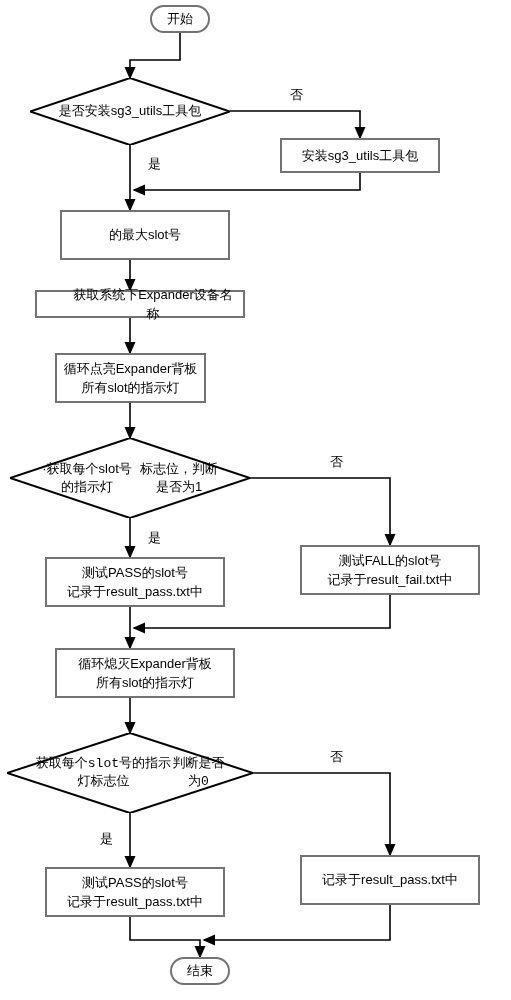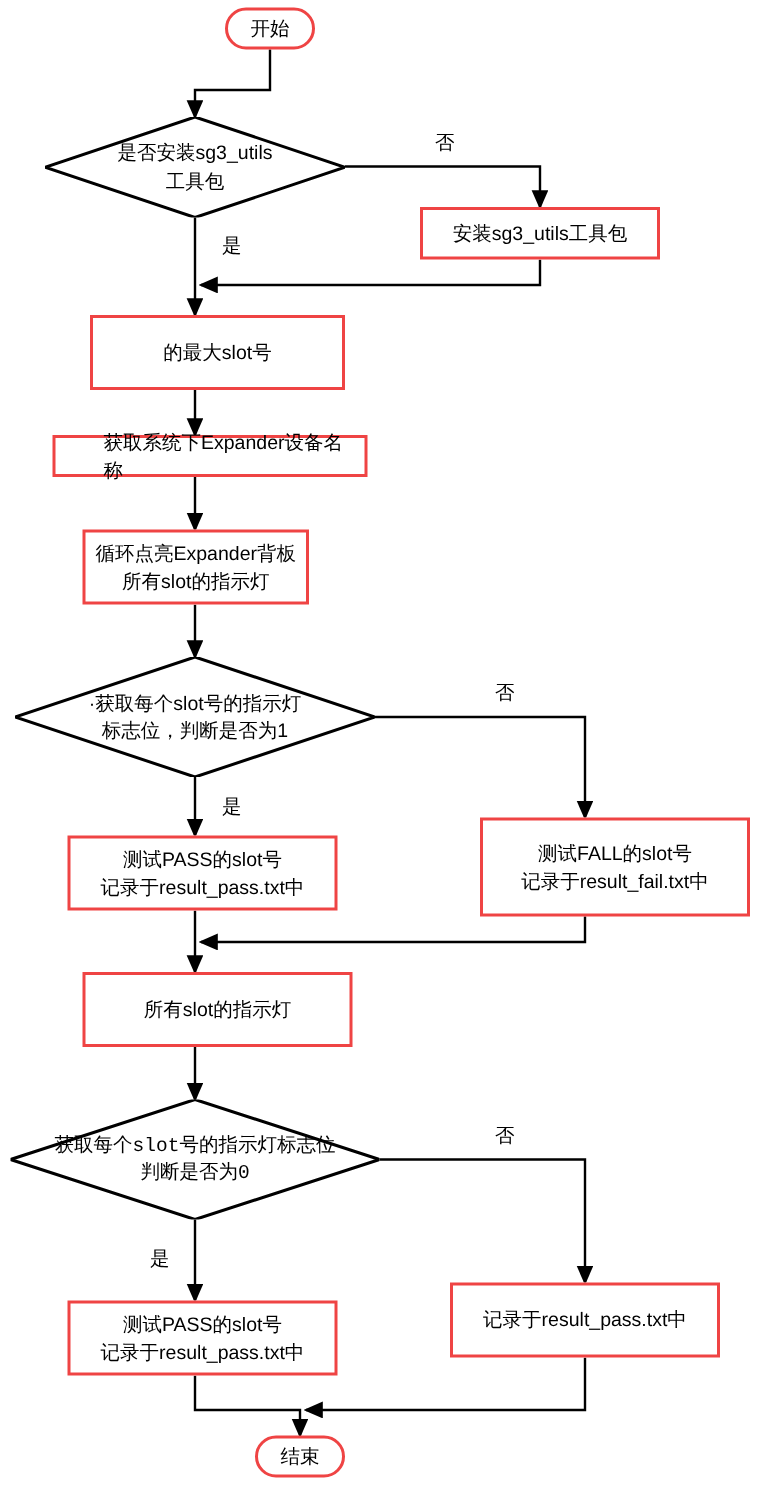--- a/index.html
+++ b/index.html
@@ -9,42 +9,43 @@
     height: 1000px;
     background: #fff;
     font-family: "SimSun", "Microsoft YaHei", sans-serif;
     font-size: 13px;
     color: #000;
     position: relative;
   }
   svg { display: block; }
   .box {
     position: absolute;
-    border: 2px solid #ef4444;
+    border: 2px solid #737373;
     background: #fff;
     display: flex;
     flex-direction: column;
     align-items: center;
     justify-content: center;
+    text-align: center;
     line-height: 1.5;
     padding: 4px 6px;
     box-sizing: border-box;
   }
   .terminator {
     border-radius: 18px;
   }
   .diamond-wrap {
     position: absolute;
   }
   .diamond-wrap svg { position: absolute; top: 0; left: 0; }
   .diamond-text {
     position: absolute;
     top: 0; left: 0; right: 0; bottom: 0;
     display: flex;
-    flex-direction: column;
+    flex-direction: row;
     align-items: center;
     justify-content: center;
     text-align: center;
     padding: 10px 28px;
     line-height: 1.4;
     box-sizing: border-box;
   }
   .label {
     position: absolute;
     font-size: 13px;
@@ -139,26 +140,27 @@
   </div>
 </div>
 <div class="label" style="left:330px; top:453px;">否</div>
 <div class="label" style="left:148px; top:529px;">是</div>
 
 <div class="box" style="left:45px; top:557px; width:180px; height:50px;">
   <span>测试PASS的slot号</span>
   <span>记录于result_pass.txt中</span>
 </div>
 
-<div class="box" style="left:300px; top:545px; width:180px; height:66px;margin-left:20px;">
+<div class="box" style="left:300px; top:545px; width:180px; height:50px;">
   <span>测试FALL的slot号</span>
   <span>记录于result_fail.txt中</span>
 </div>
 
 <div class="box" style="left:55px; top:648px; width:180px; height:50px;">
+  <span>循环熄灭Expander背板</span>
   <span>所有slot的指示灯</span>
 </div>
 
 <div class="diamond-wrap" style="left:7px; top:733px; width:246px; height:80px;font-family:Liberation Mono, monospace;">
   <svg width="246" height="80">
       <polygon points="123,0 246,40 123,80 0,40" fill="#fff" stroke="#000" stroke-width="2"></polygon>
     </svg>
   <div class="diamond-text">
     <span>获取每个slot号的指示灯标志位</span>
     <span>判断是否为0</span>

